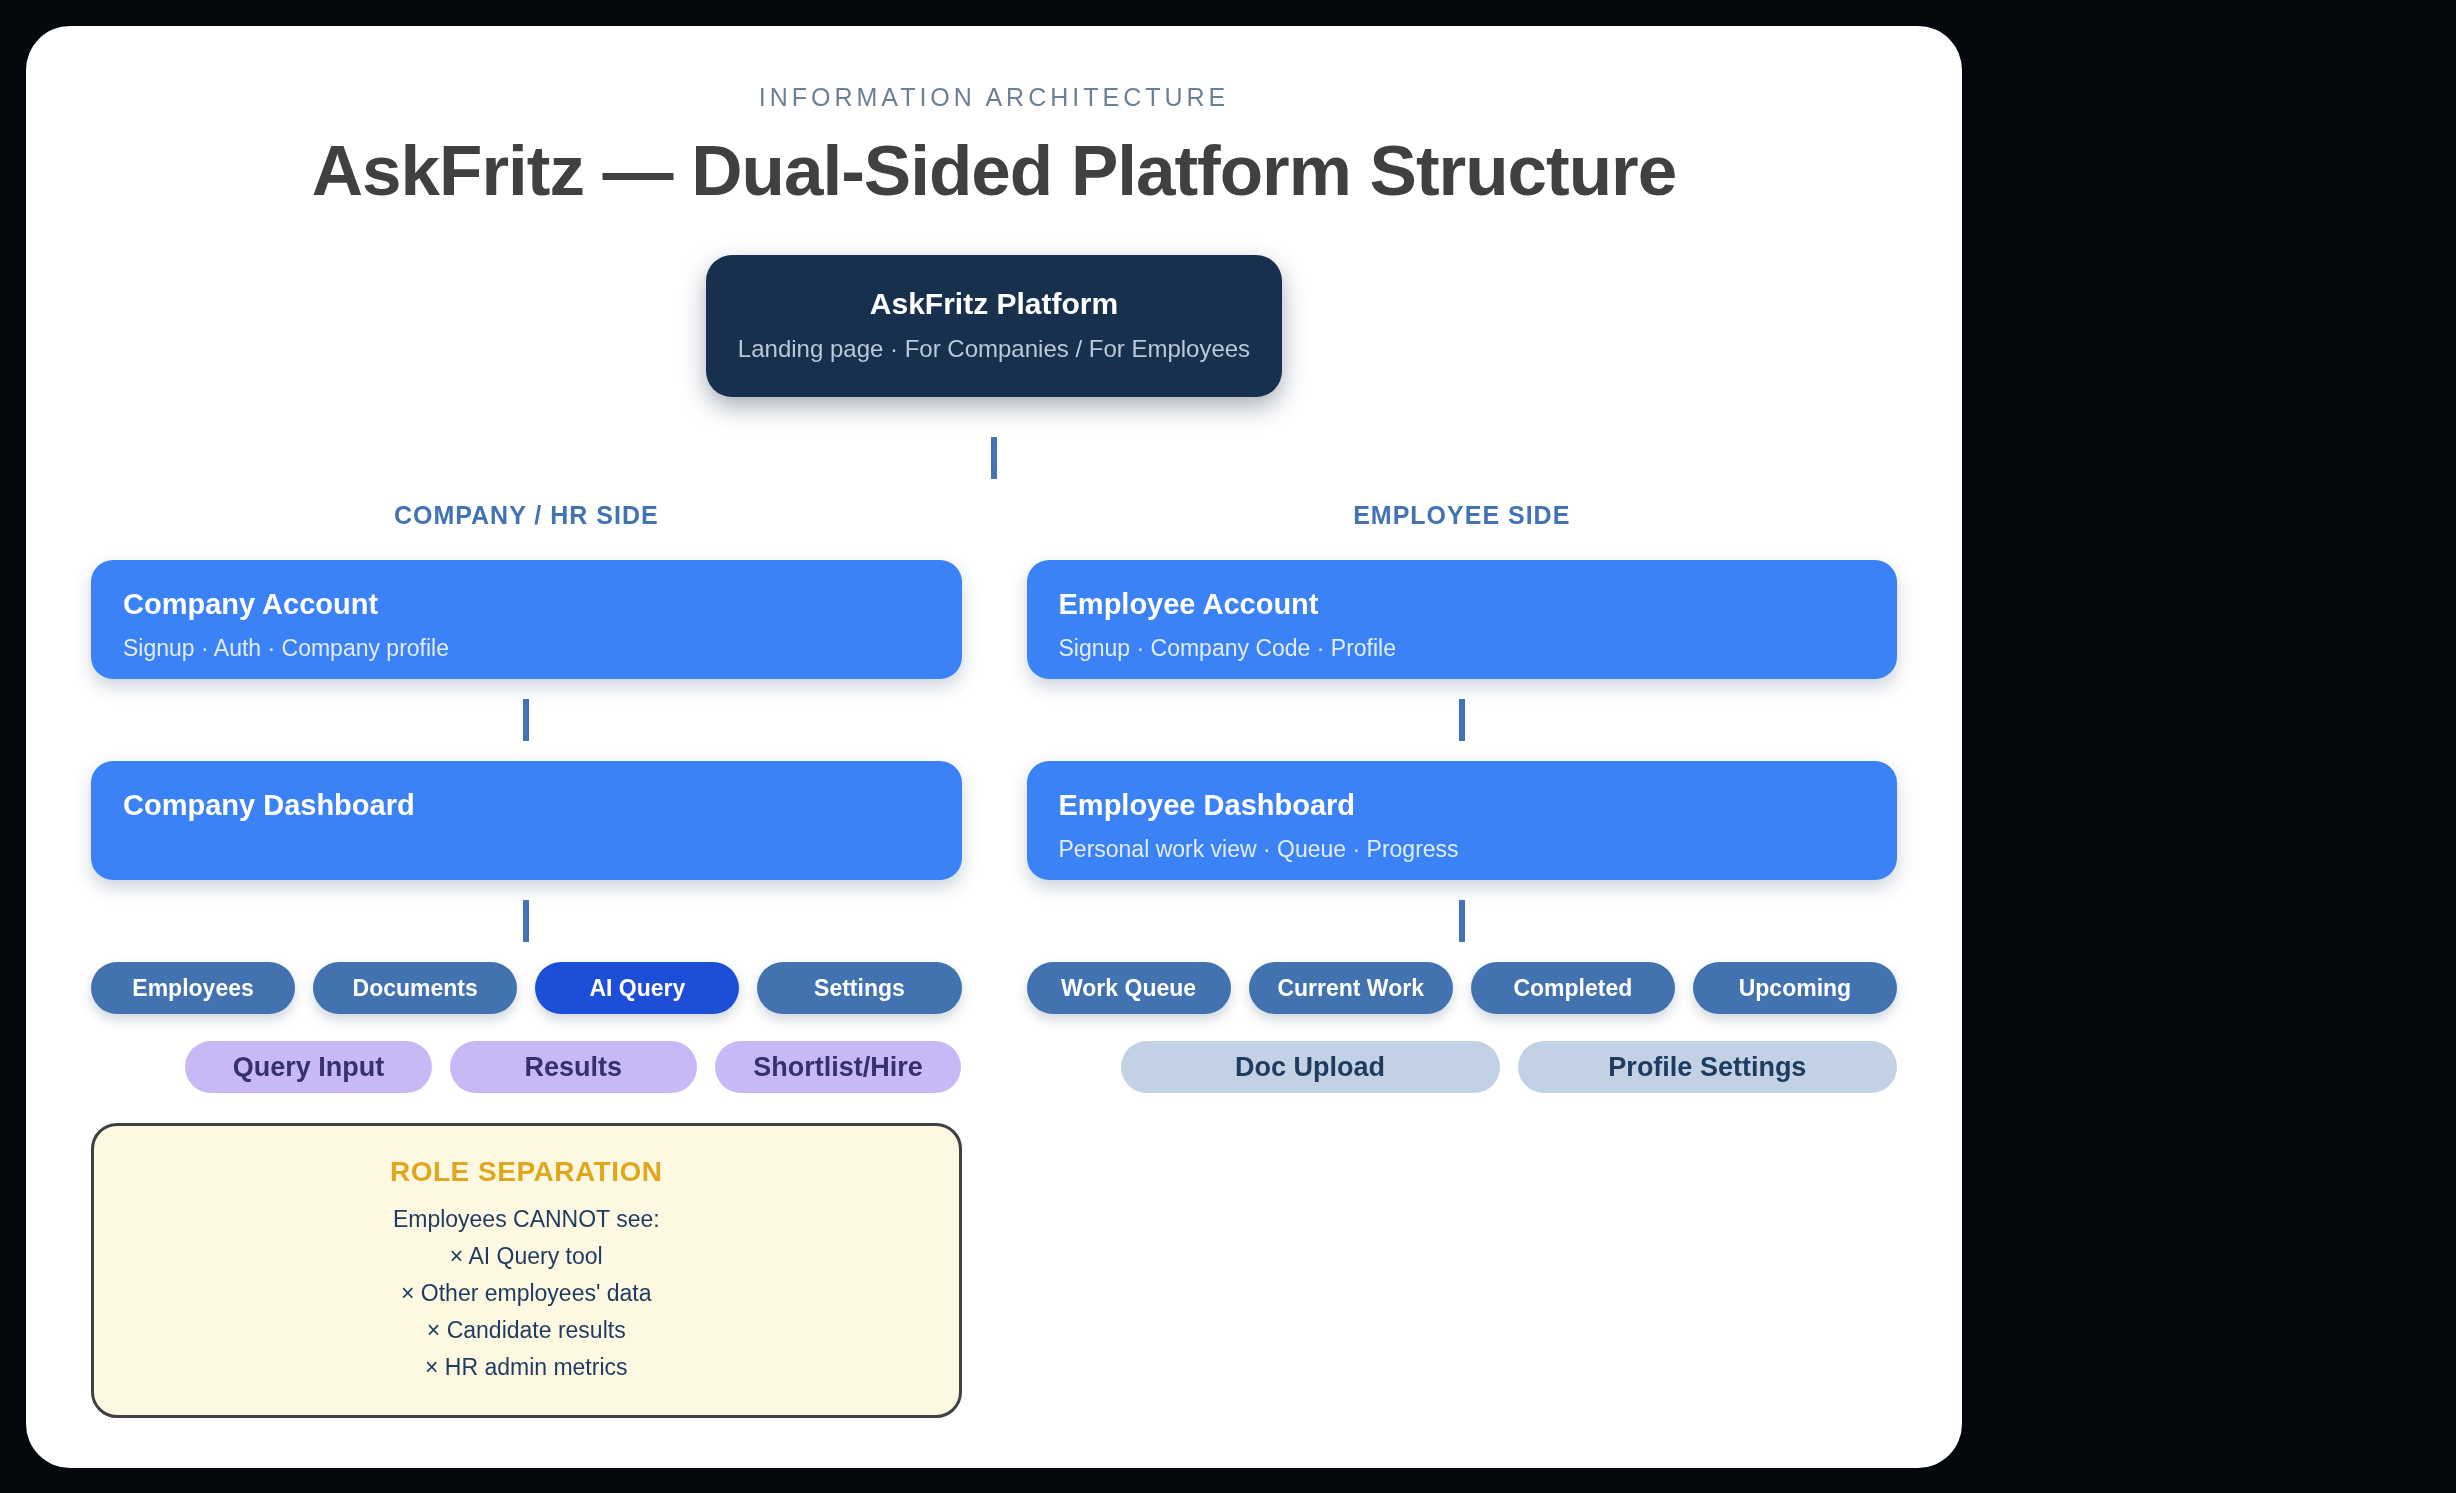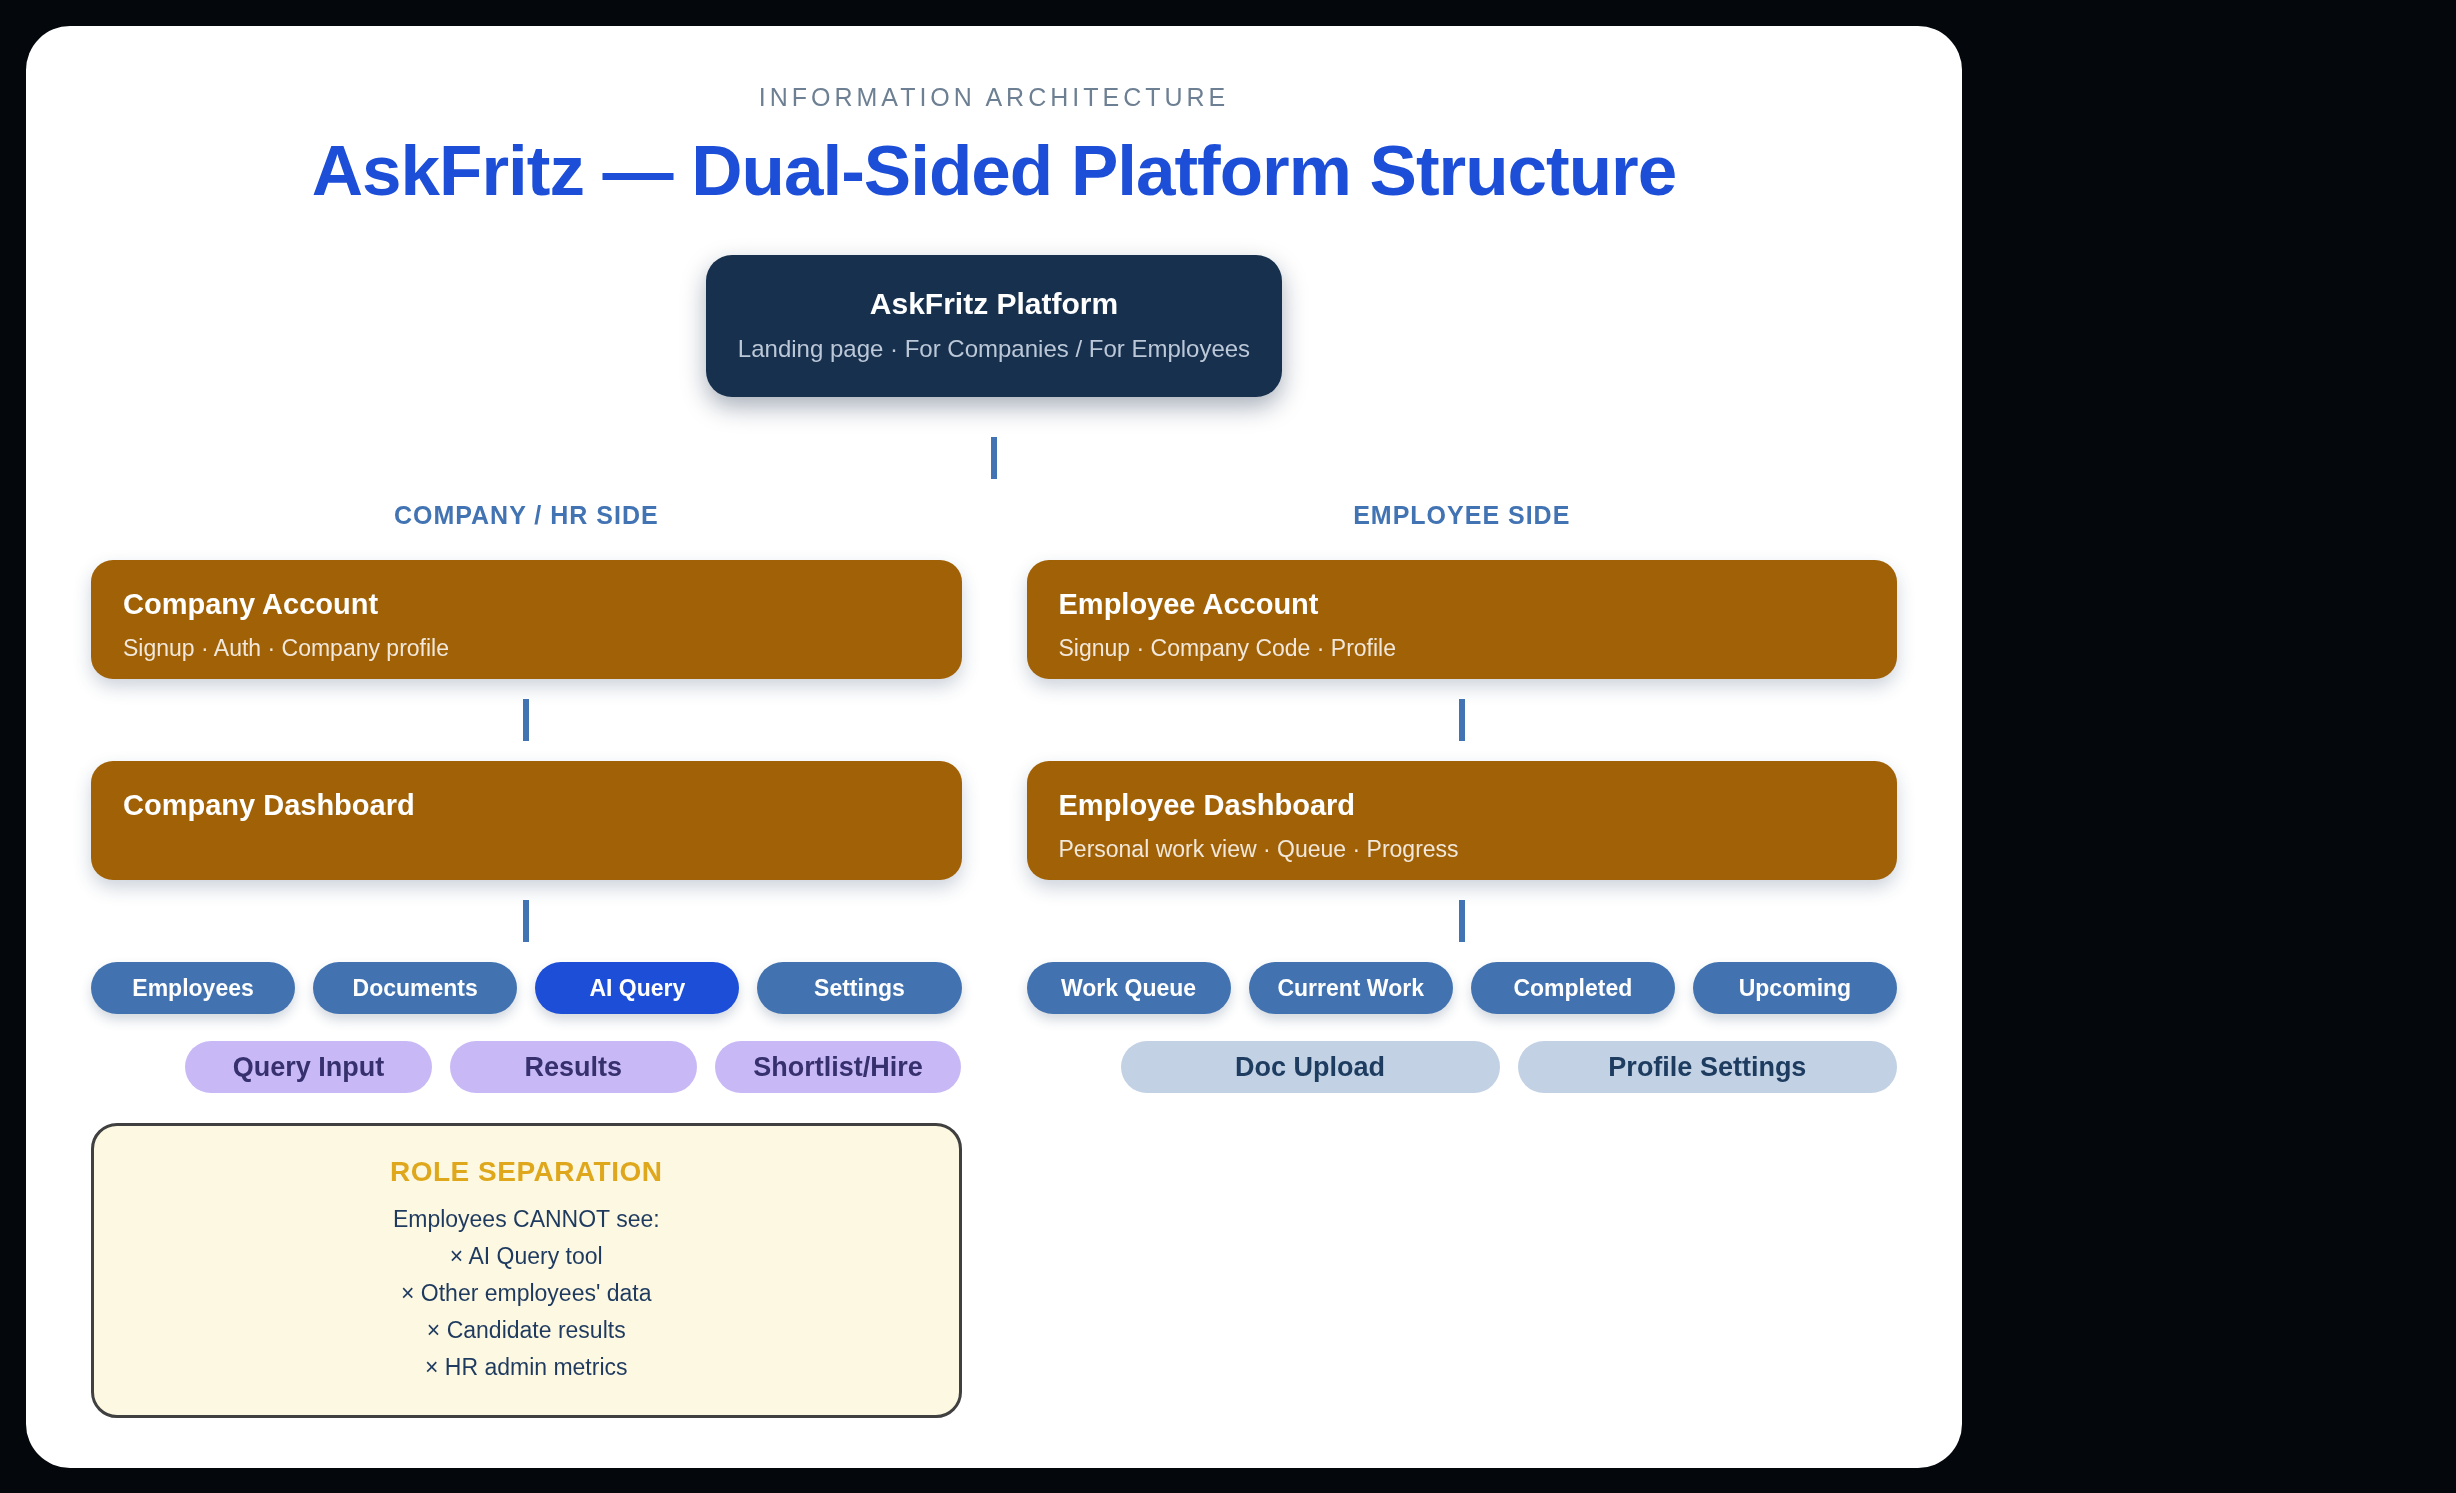--- a/index.html
+++ b/index.html
@@ -29,21 +29,21 @@
     font-weight: 500;
     letter-spacing: 4px;
     color: #6d7f92;
   }
   .page-title {
     margin-top: 18px;
     text-align: center;
     font-size: 71px;
     font-weight: 700;
     letter-spacing: -1px;
-    color: #1d4ed8;
+    color: #404040;
   }
 
   
   .platform-wrap { display: flex; justify-content: center; margin-top: 44px; }
   .platform {
     width: 576px;
     background: #16304e;
     border-radius: 26px;
     padding: 32px 20px 34px 20px;
     text-align: center;
@@ -71,21 +71,21 @@
   .col-header {
     text-align: center;
     color: #4273b3;
     font-size: 25px;
     font-weight: 700;
     letter-spacing: 1px;
     margin-bottom: 30px;
   }
 
   .big-box {
-    background: #a16207;
+    background: #3b82f6;
     border-radius: 22px;
     padding: 28px 32px;
     height: 119px;
     box-shadow: 0 8px 18px rgba(30, 58, 95, 0.22);
   }
   .big-box .bb-title { color: #ffffff; font-size: 29px; font-weight: 700; }
   .big-box .bb-sub   { color: rgba(255,255,255,0.85); font-size: 23px; margin-top: 14px; }
 
   .tab-row { display: flex; gap: 18px; margin-top: 4px; }
   .pill {

